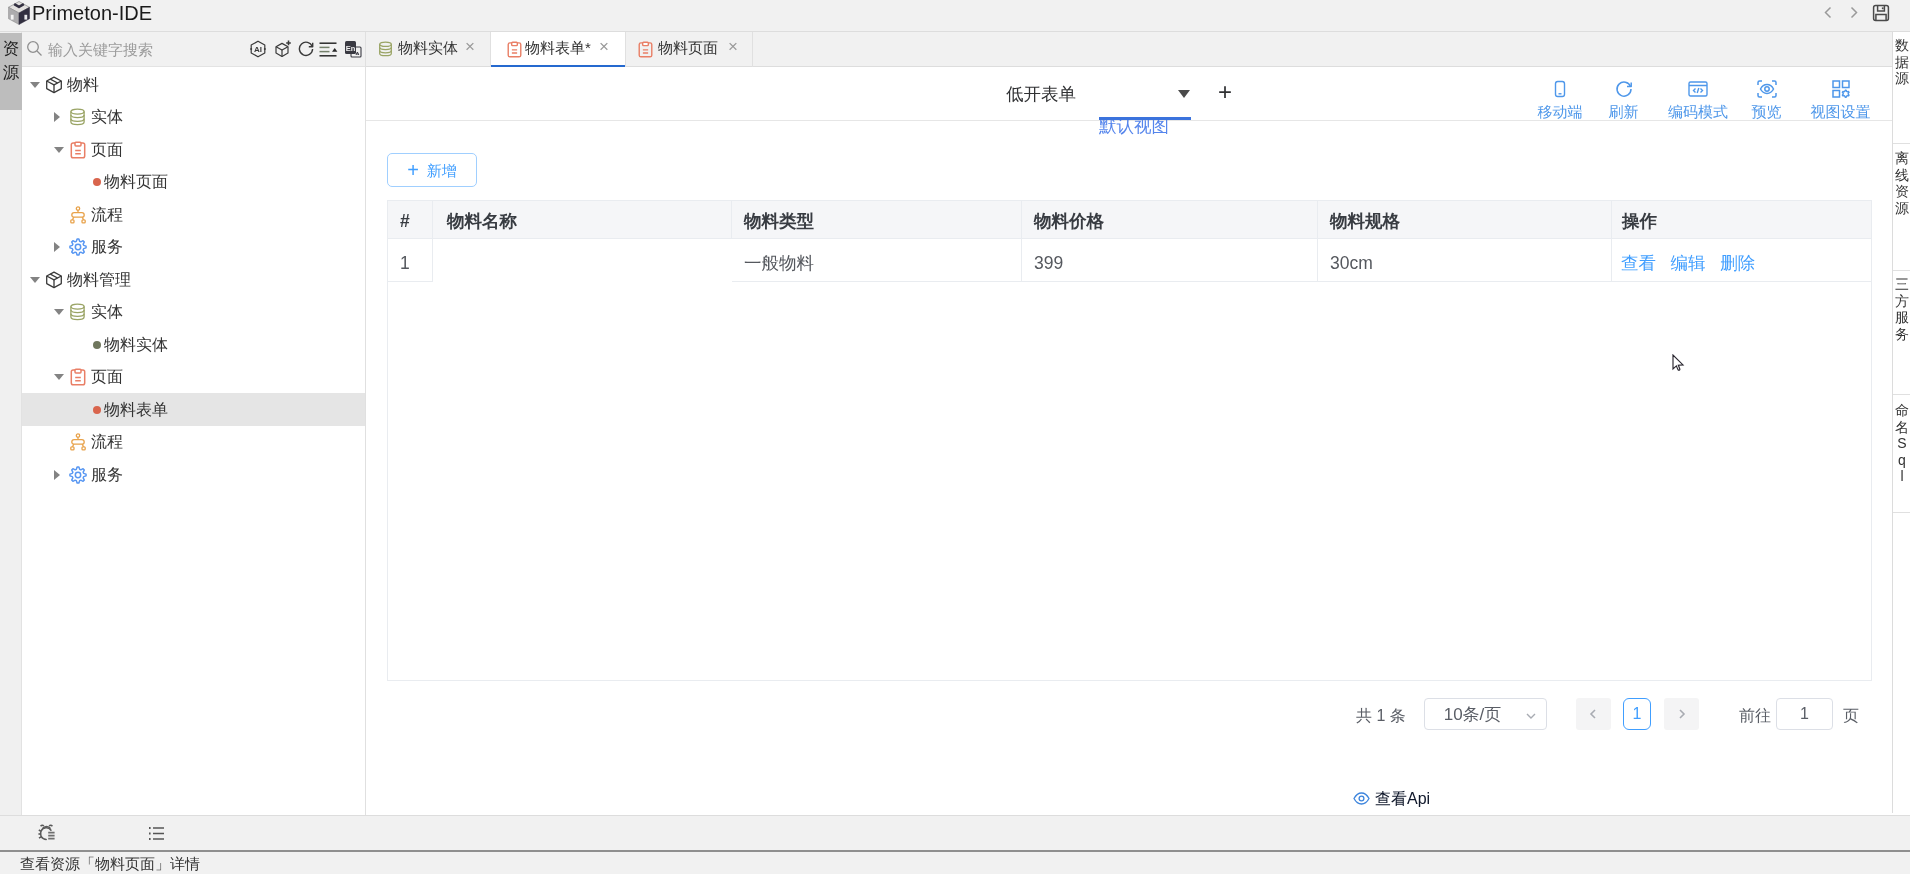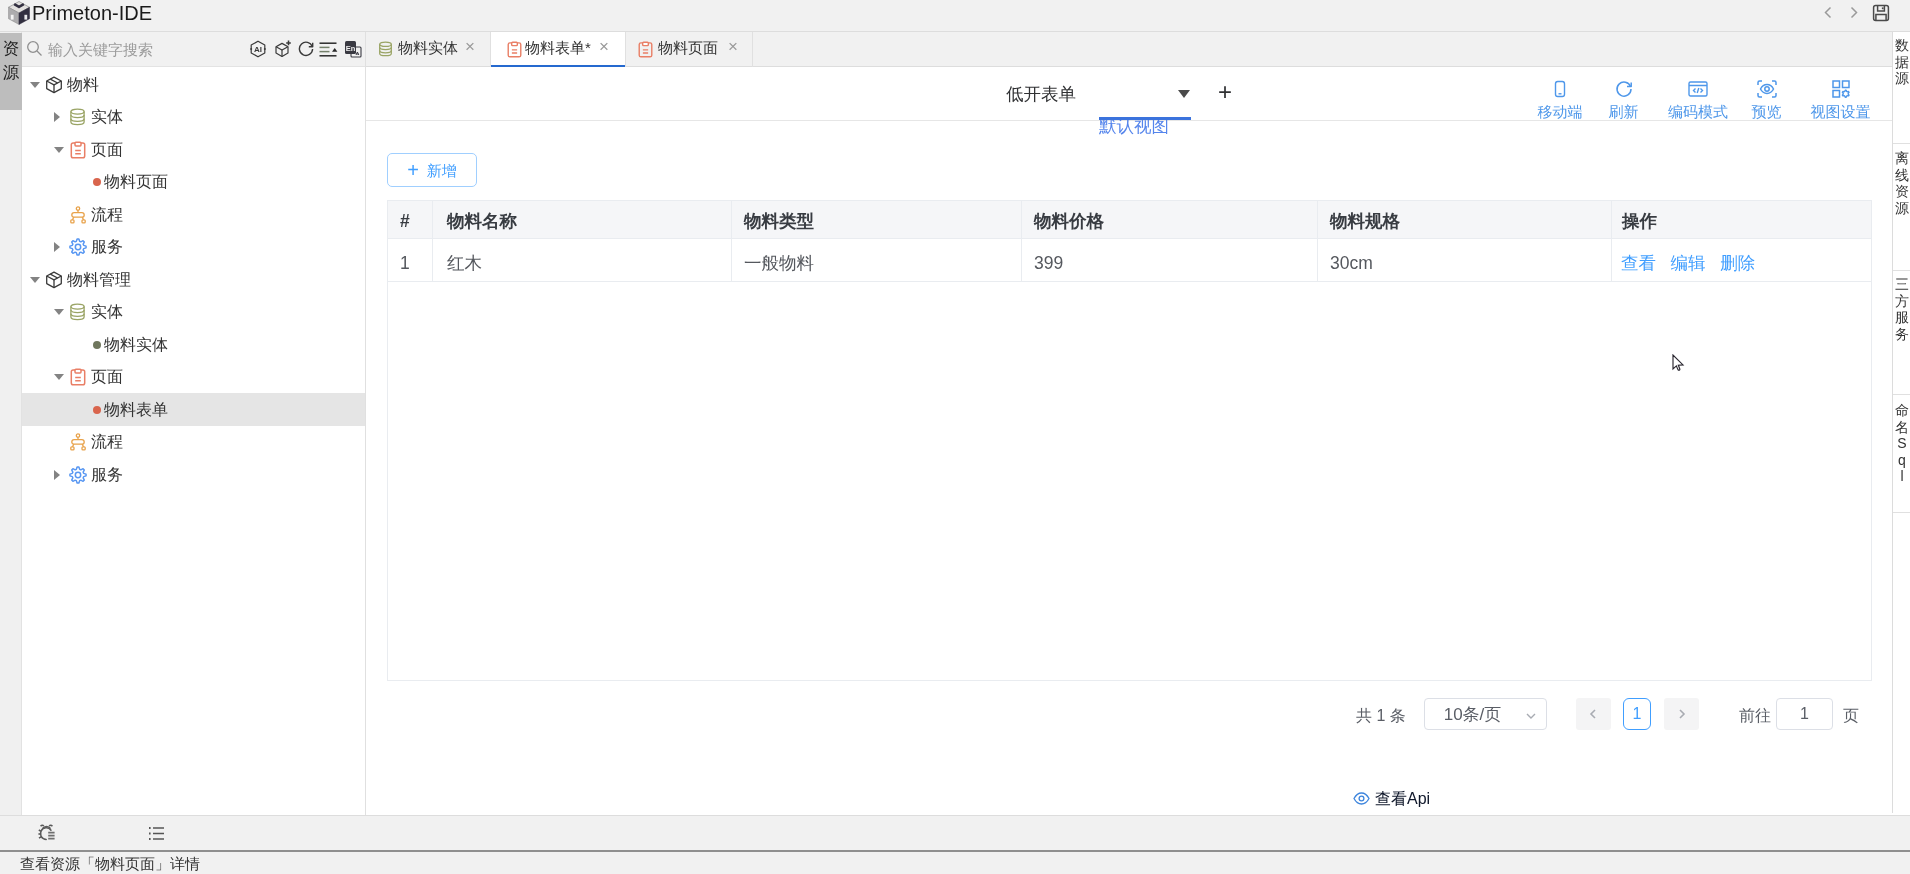--- a/index.html
+++ b/index.html
@@ -322,21 +322,20 @@
   </div>
   <div id="addbtn"><span style="font-size:20px;position:relative;top:1px;">+</span><span style="margin-left:8px;">新增</span></div>
   <div id="ftable">
     <div class="th" style="left:0;width:45px;padding-left:12px">#</div>
     <div class="th" style="left:344px;width:290px;padding-left:12px">物料类型</div>
     <div class="th" style="left:45px;width:299px;padding-left:14px">物料名称</div>
     <div class="th" style="left:634px;width:296px;padding-left:12px">物料价格</div>
     <div class="th" style="left:930px;width:294px;padding-left:12px">物料规格</div>
     <div class="th" style="left:1224px;width:259px;padding-left:10px;border-right:none">操作</div>
     <div class="td" style="left:0;width:45px;padding-left:12px">1</div>
-    <div class="td" style="left:45px;width:299px;padding-left:14px">红木</div>
     <div class="td" style="left:344px;width:290px;padding-left:12px">一般物料</div>
     <div class="td" style="left:634px;width:296px;padding-left:12px">399</div>
     <div class="td" style="left:930px;width:294px;padding-left:12px">30cm</div>
     <div class="td" style="left:1224px;width:259px;padding-left:9px;border-right:none"><span class="alink">查看</span>&nbsp;&nbsp;&nbsp;<span class="alink">编辑</span>&nbsp;&nbsp;&nbsp;<span class="alink">删除</span></div>
   </div>
   <div id="pager">
     <div style="position:absolute;left:990px;top:13px">共 1 条</div>
     <div style="position:absolute;left:1058px;top:5px;width:123px;height:32px;border:1px solid #dcdfe6;border-radius:4px;background:#fff;">
       <div style="position:absolute;left:0;top:4px;width:100%;text-align:center;padding-right:26px;font-size:17px">10条/页</div>
       <svg style="position:absolute;right:9px;top:11px" width="12" height="12" viewBox="0 0 12 12" fill="none" stroke="#a8abb2" stroke-width="1.4">

